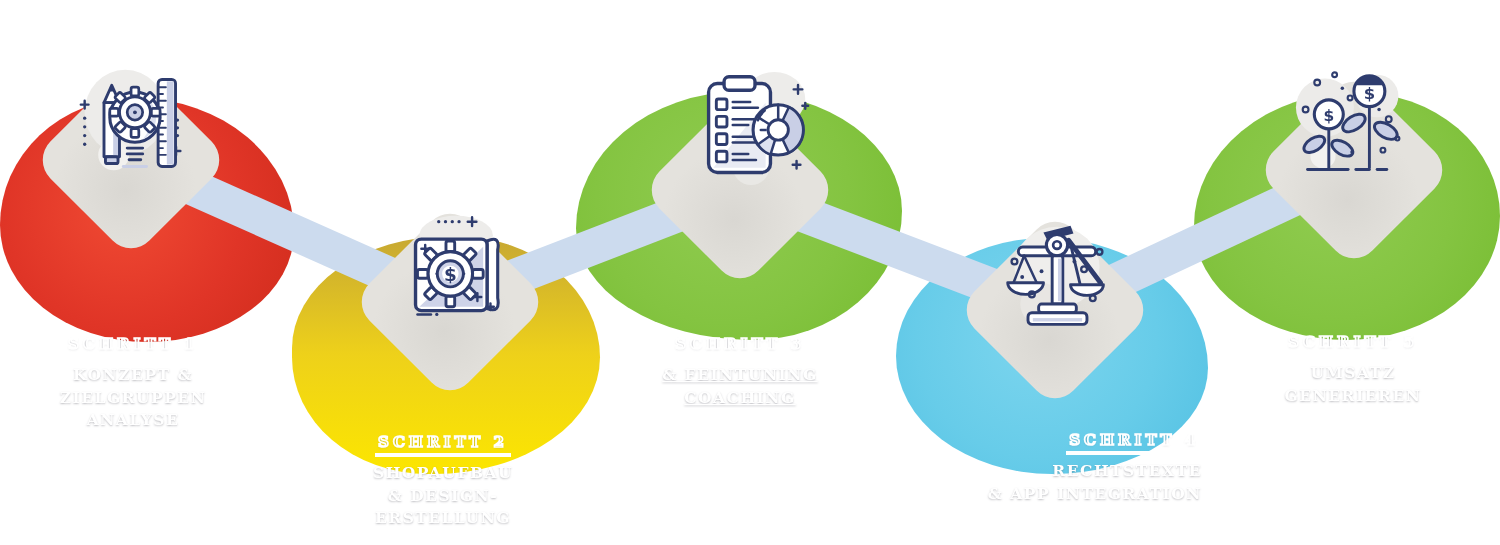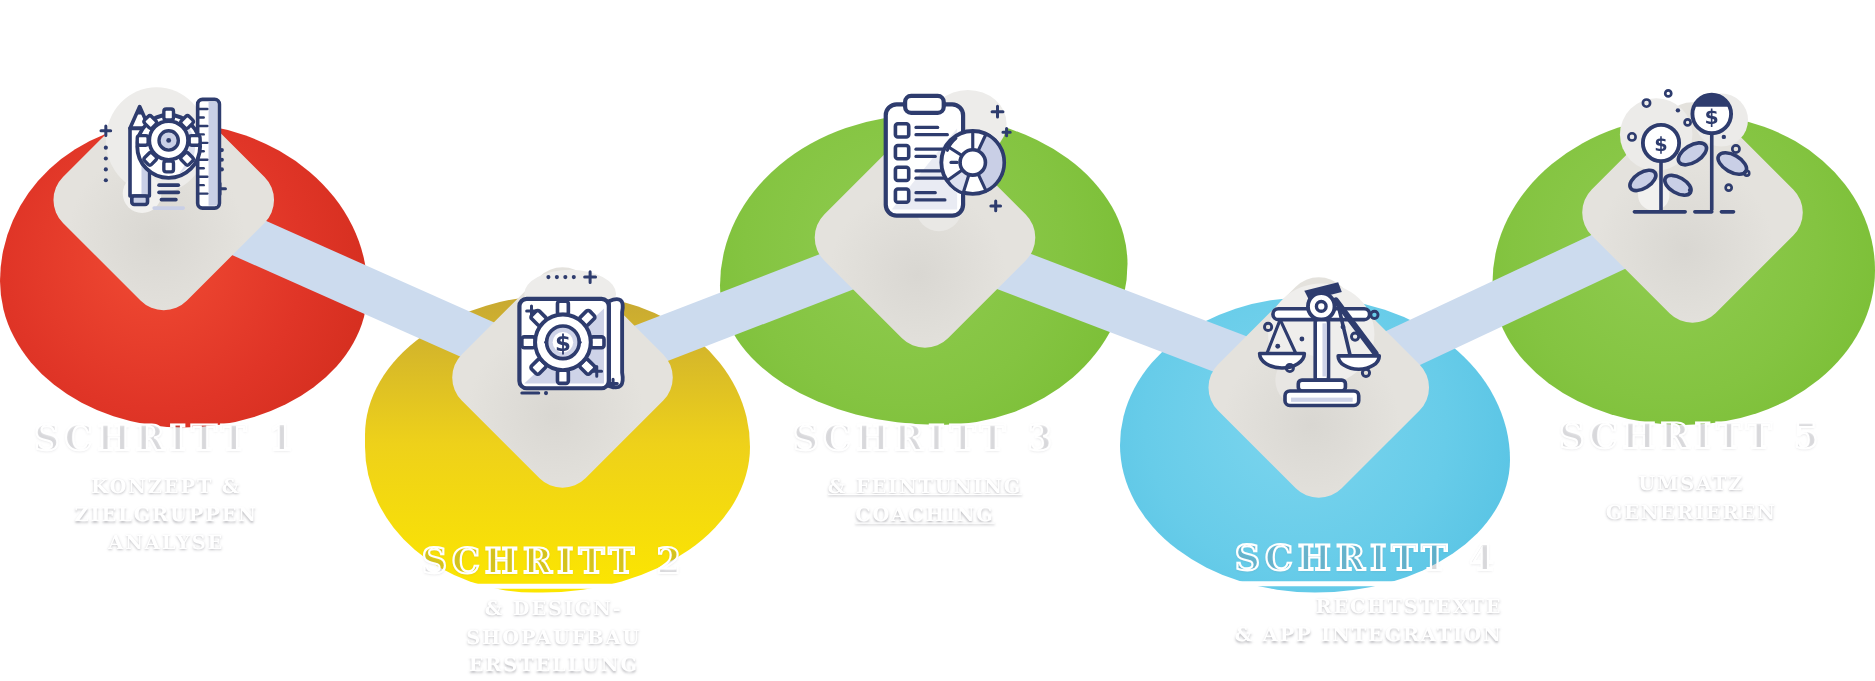--- a/index.html
+++ b/index.html
@@ -44,21 +44,21 @@
   .icon-4{left:999px; top:219px;}
   .icon-5{left:1294px;top:67px;}
 
   
   .label{position:absolute;z-index:5;width:300px;text-align:center;color:#fff;}
   .label-1{left:-17px; top:334px;}
   .label-2{left:293px; top:432px;}
   .label-3{left:590px; top:334px;text-decoration:underline;}
   .label-4{left:902px; top:430px;text-align:right;}
   .label-5{left:1203px;top:332px;}
-  .step-title{display:inline-block;font-size:28px;font-weight:700;letter-spacing:4px;
+  .step-title{display:inline-block;font-size:15px;font-weight:700;letter-spacing:4px;
       color:transparent;-webkit-text-stroke:1.7px #ffffff;
       border-bottom:4px solid #ffffff;padding:0 3px 2px 3px;margin-bottom:5px;
       text-shadow:0 1px 2px rgba(100,100,110,0.25);white-space:nowrap;}
   .step-line{font-size:15.5px;font-weight:700;letter-spacing:1.5px;line-height:22.5px;
       text-shadow:0 1px 2px rgba(100,100,110,0.4);white-space:nowrap;}
 </style>
 </head>
 <body>
 
 <div class="canvas">
@@ -317,22 +317,22 @@
 
   <div class="layer">
     <div class="label label-1">
       <div><span class="step-title">SCHRITT 1</span></div>
       <div class="step-line">KONZEPT &amp;</div>
       <div class="step-line">ZIELGRUPPEN</div>
       <div class="step-line">ANALYSE</div>
     </div>
     <div class="label label-2">
       <div><span class="step-title">SCHRITT 2</span></div>
+      <div class="step-line">SHOPAUFBAU</div>
       <div class="step-line">&amp; DESIGN-</div>
-      <div class="step-line">SHOPAUFBAU</div>
       <div class="step-line">ERSTELLUNG</div>
     </div>
     <div class="label label-3">
       <div><span class="step-title">SCHRITT 3</span></div>
       <div class="step-line">&amp; FEINTUNING</div>
       <div class="step-line">COACHING</div>
     </div>
     <div class="label label-4">
       <div><span class="step-title">SCHRITT 4</span></div>
       <div class="step-line">RECHTSTEXTE</div>

